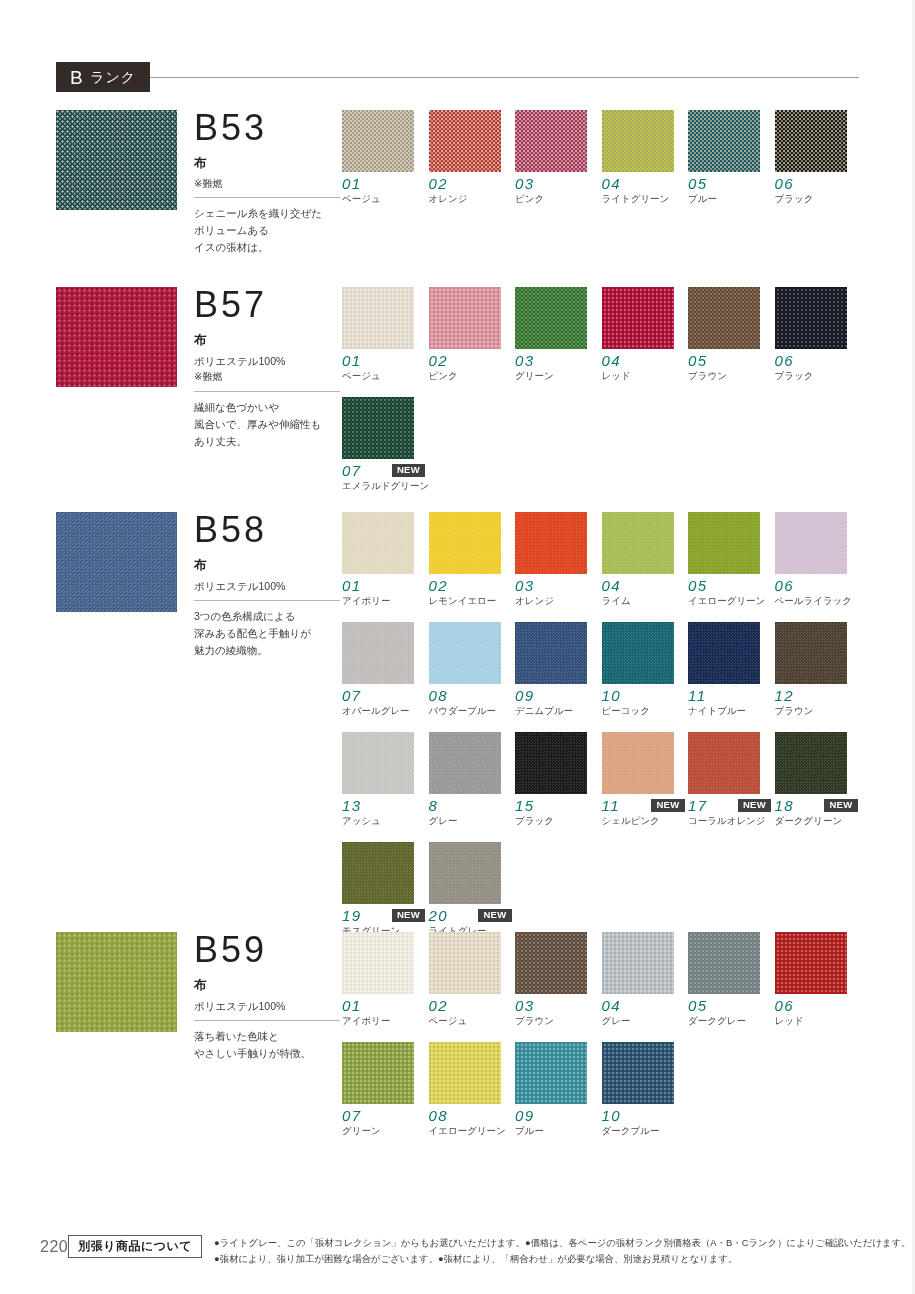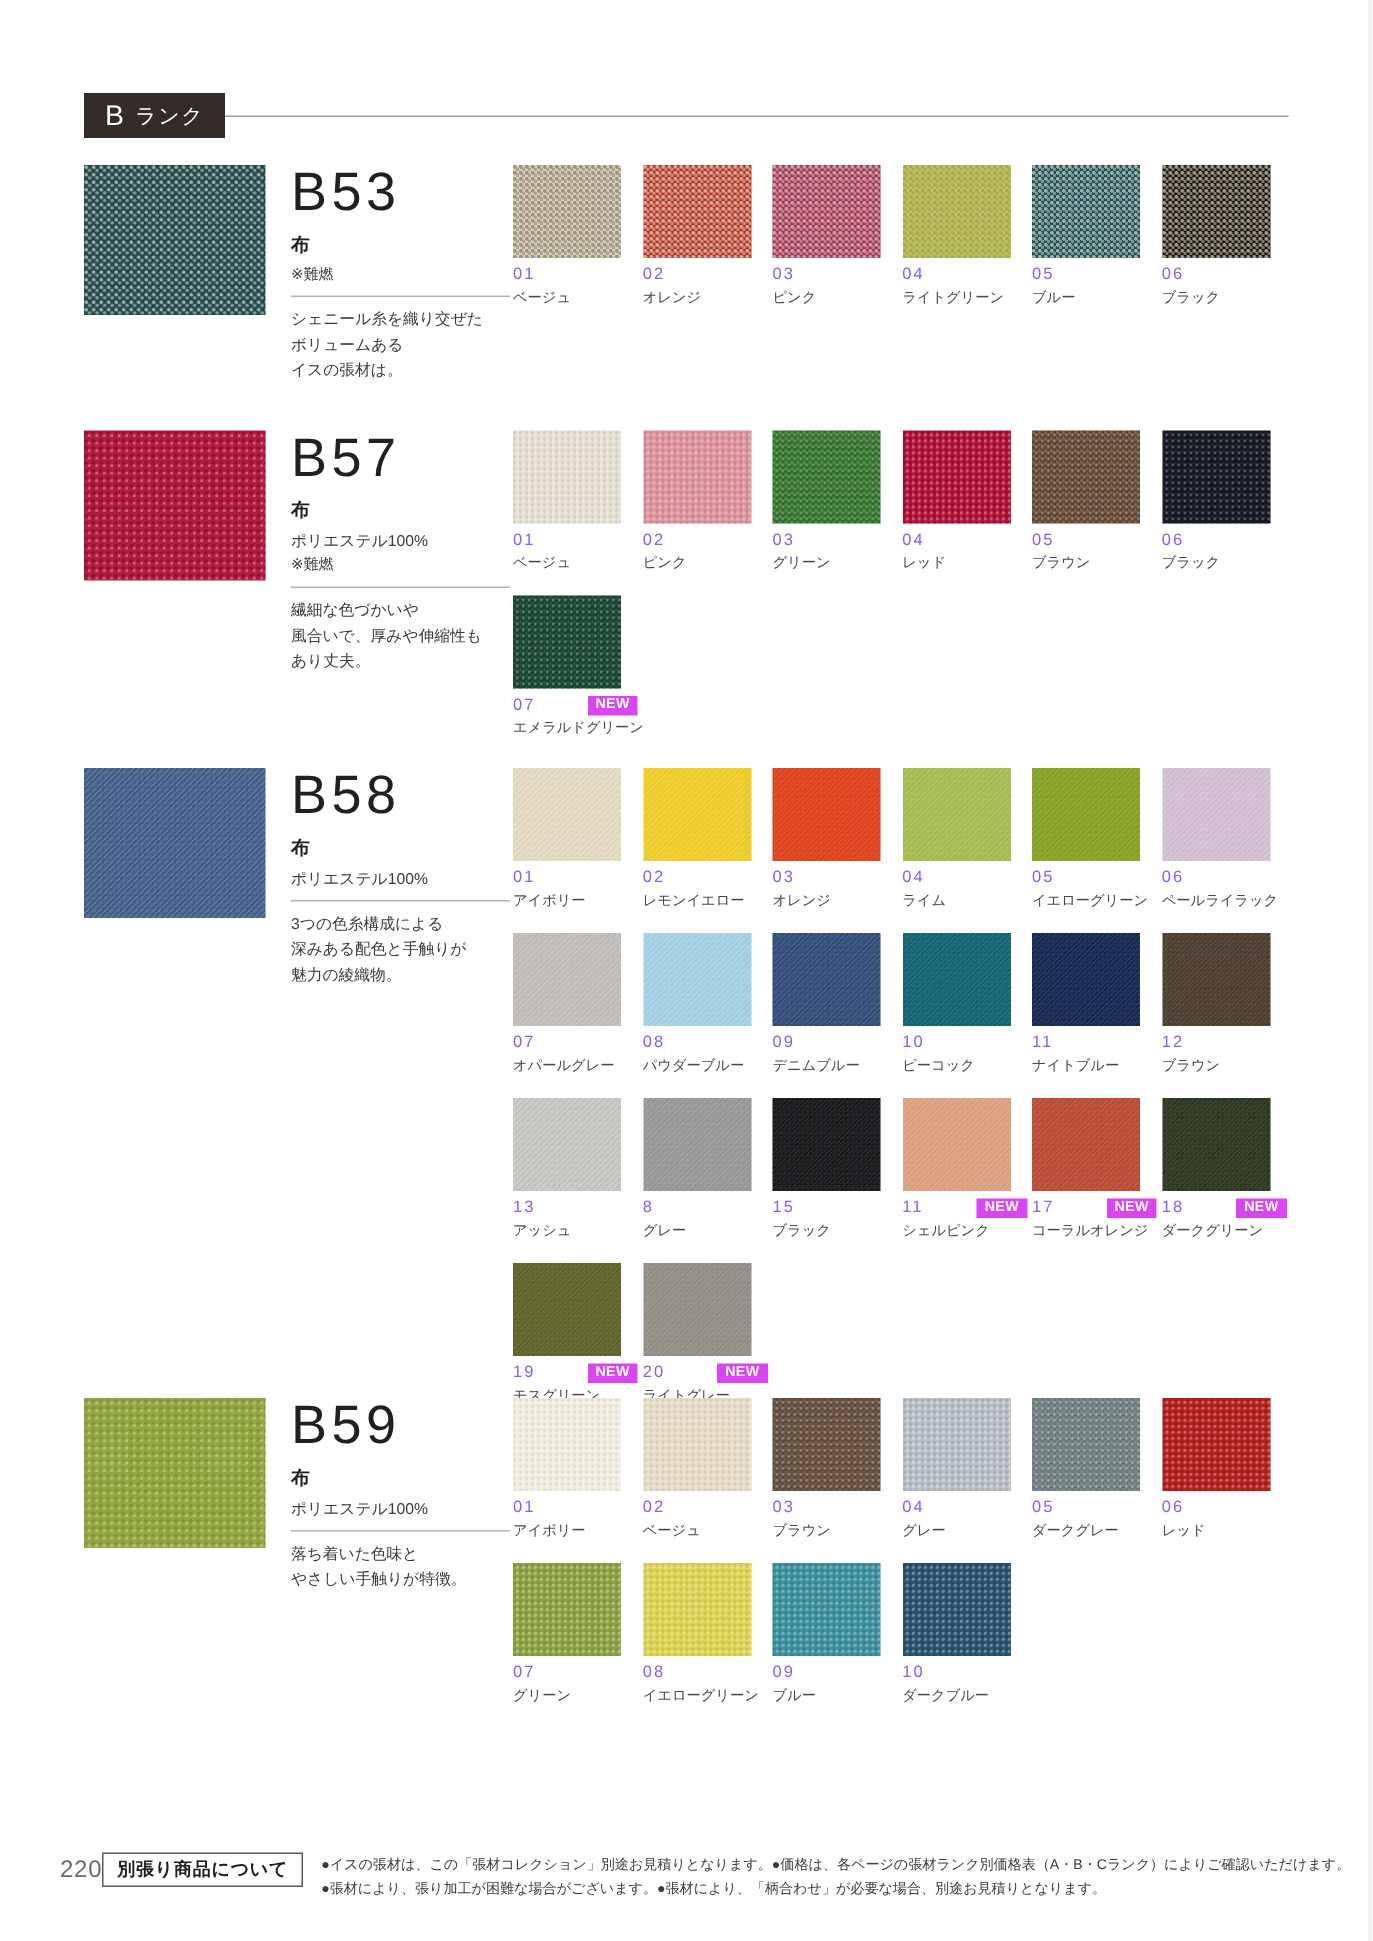--- a/index.html
+++ b/index.html
@@ -56,25 +56,25 @@
   .swatch-cell { width: 86.5px; margin-bottom: 15px; }
   .swatch-chip {
     width: 72px; height: 62px;
     background-size: 5px 5px, 5px 5px, 100% 100%;
   }
   .swatch-meta {
     display: flex; align-items: center;
     width: 83px; margin-top: 5px; height: 13px;
   }
   .swatch-no {
-    font-size: 11px; color: #8b5cf6; letter-spacing: 1.4px;
-    line-height: 1; font-weight: 400;
+    font-size: 15px; color: #0f766e; letter-spacing: 1.4px;
+    line-height: 1; font-weight: 400; font-style: italic;
   }
   .badge-new {
-    margin-left: auto; background: #d946ef; color: #fff;
+    margin-left: auto; background: #404040; color: #fff;
     font-size: 9.5px; font-weight: bold; letter-spacing: .3px;
     padding: 1.5px 5px 1.5px 5px; line-height: 1.05;
   }
   .swatch-name {
     font-size: 9.5px; color: #4a4644; line-height: 1.25;
     margin-top: 3px; white-space: nowrap;
   }
 
   
   .footer { position: absolute; left: 40px; top: 1232px; width: 840px; display: flex; align-items: flex-start; }
@@ -480,19 +480,19 @@
             <div class="swatch-name">ダークブルー</div>
           </div>
         </div>
       </div>
     </div>
 
   <div class="footer">
     <div class="page-no">220</div>
     <div class="foot-badge">別張り商品について</div>
     <div class="foot-text">
-      <div class="foot-line">●イスの張材は、この「張材コレクション」別途お見積りとなります。●価格は、各ページの張材ランク別価格表（A・B・Cランク）によりご確認いただけます。</div>
+      <div class="foot-line">●ライトグレー、この「張材コレクション」からもお選びいただけます。●価格は、各ページの張材ランク別価格表（A・B・Cランク）によりご確認いただけます。</div>
       <div class="foot-line">●張材により、張り加工が困難な場合がございます。●張材により、「柄合わせ」が必要な場合、別途お見積りとなります。</div>
     </div>
   </div>
 
   <div class="frame-edge"></div>
 </div>
 
 </body></html>

